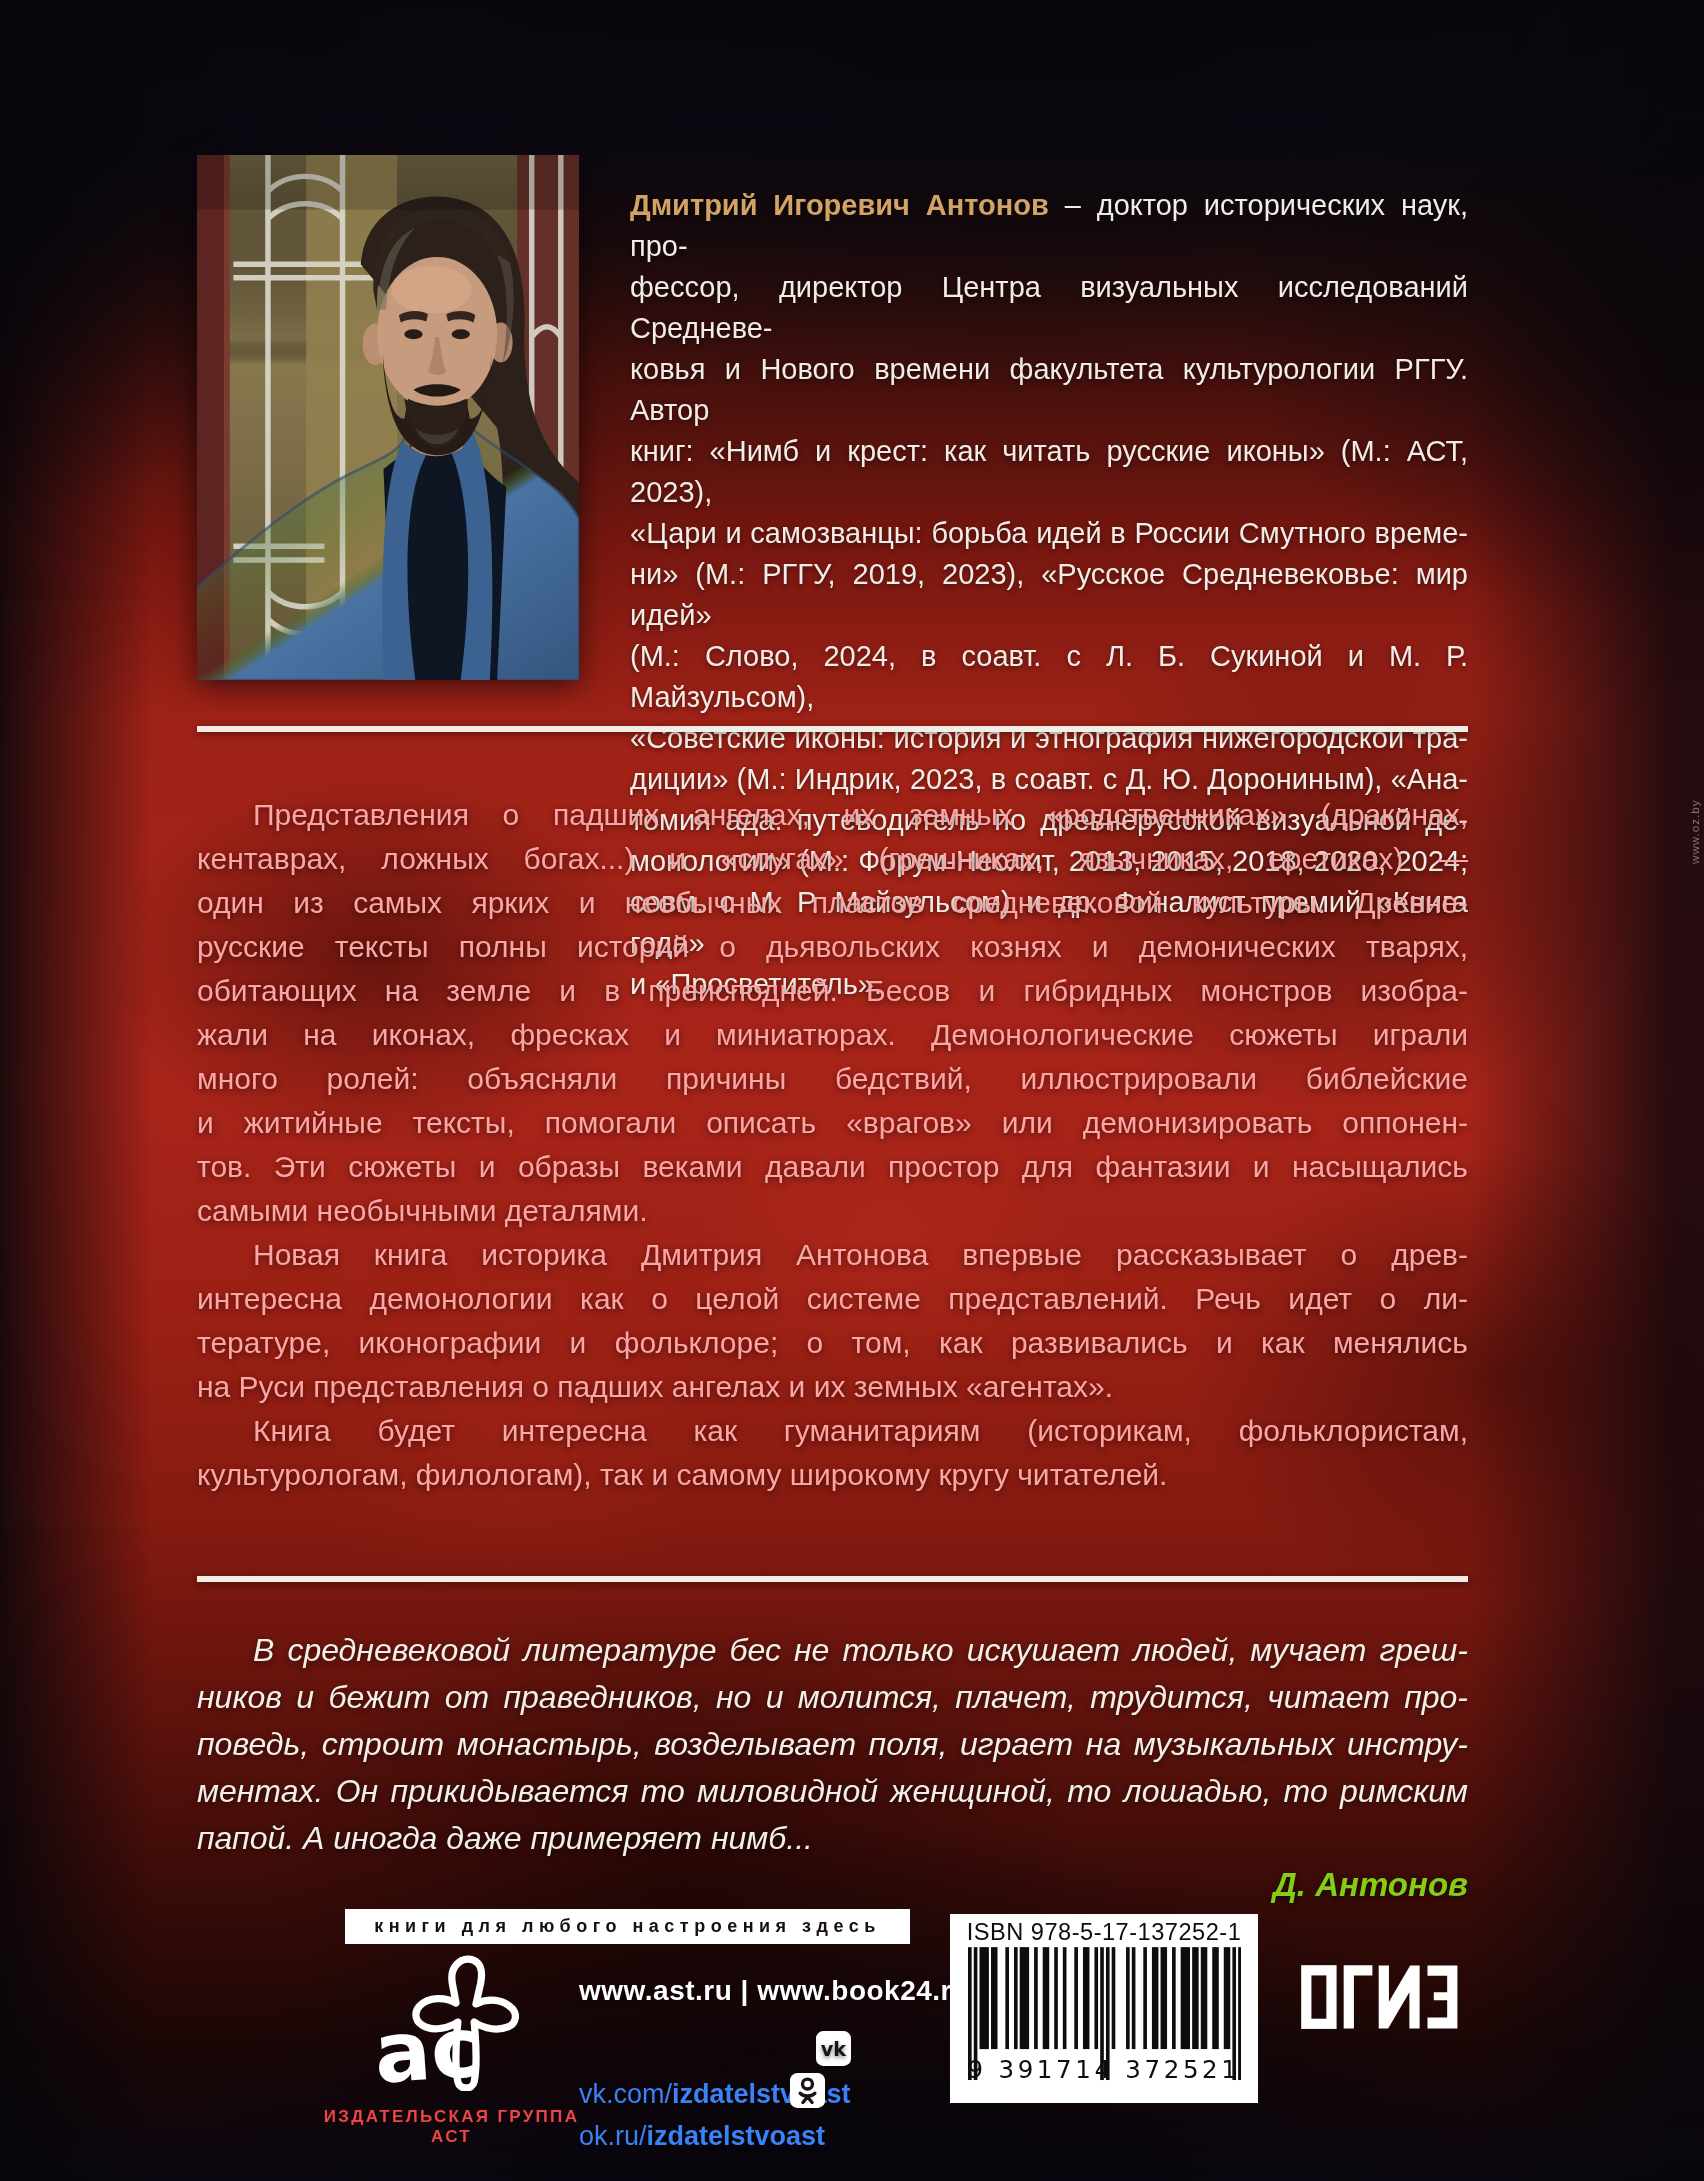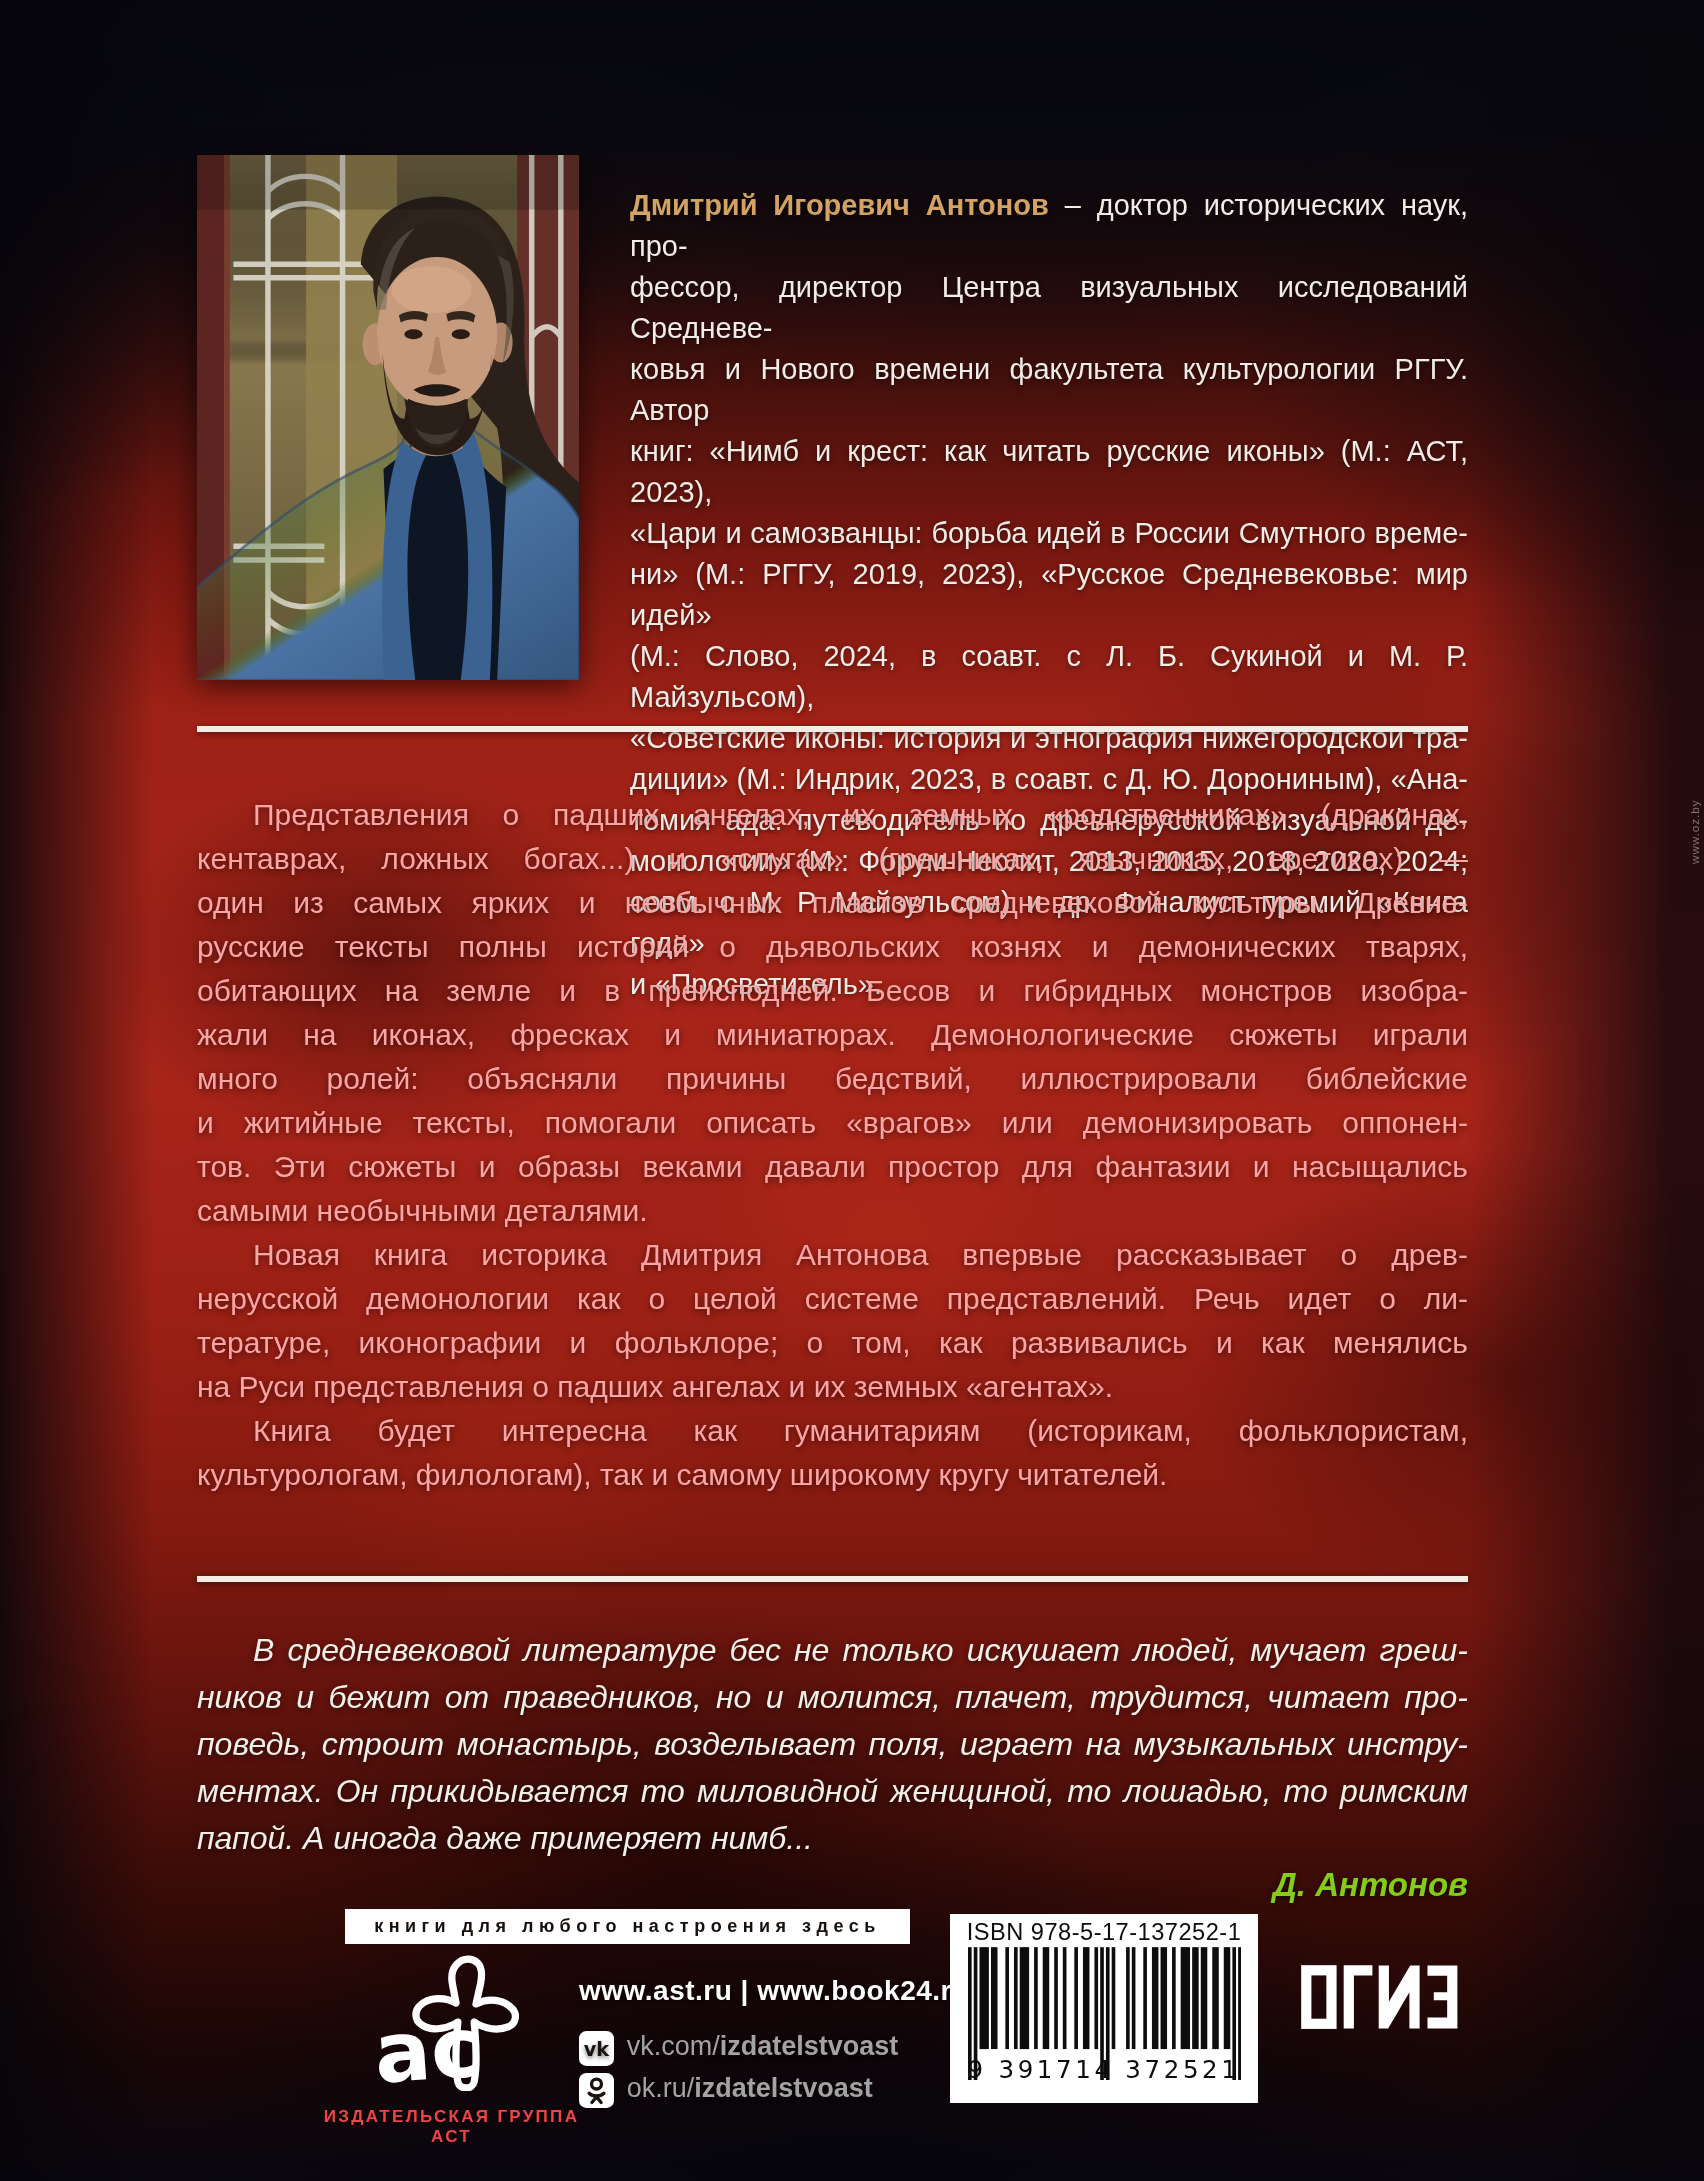--- a/index.html
+++ b/index.html
@@ -70,22 +70,22 @@
   .ast-logo{position:absolute;left:379px;top:1955px;width:145px;height:144px;}
   .ast-label{
     position:absolute;left:315px;top:2107px;width:273px;text-align:center;
     color:#ef4444;font-size:17px;letter-spacing:2.3px;font-weight:bold;
   }
   .sites{
     position:absolute;left:579px;top:1975px;
     color:#ffffff;font-size:28px;font-weight:bold;letter-spacing:0.5px;
     text-shadow:0 1.8px 4.5px rgba(0,0,0,.5);
   }
-  .social{position:absolute;left:579px;display:flex;align-items:flex-start;gap:12.7px;color:#a3a3a3;
-    font-size:27px;text-shadow:0 1.8px 4.5px rgba(0,0,0,.5);}
+  .social{position:absolute;left:579px;display:flex;align-items:flex-end;gap:12.7px;color:#3b82f6;
+    font-size:27px;text-shadow:0 1.8px 4.5px rgba(0,0,0,.5);flex-direction:column;}
   .social .b{font-weight:bold;}
   .vk-row{top:2031px;}
   .ok-row{top:2073px;}
   .social svg{display:block;}
   .barcode-box{
     position:absolute;left:950px;top:1914px;width:308px;height:189px;background:#ffffff;
     display:flex;flex-direction:column;align-items:center;
   }
   .isbn{color:#0d0d0d;font-size:23.6px;margin-top:4.5px;letter-spacing:0.5px;}
   .bars{margin-top:1.8px;}
@@ -208,21 +208,21 @@
       <div class="jline">кентаврах, ложных богах...) и «слугах» (грешниках, язычниках, еретиках) —</div>
       <div class="jline">один из самых ярких и необычных пластов средневековой культуры. Древне-</div>
       <div class="jline">русские тексты полны историй о дьявольских кознях и демонических тварях,</div>
       <div class="jline">обитающих на земле и в преисподней. Бесов и гибридных монстров изобра-</div>
       <div class="jline">жали на иконах, фресках и миниатюрах. Демонологические сюжеты играли</div>
       <div class="jline">много ролей: объясняли причины бедствий, иллюстрировали библейские</div>
       <div class="jline">и житийные тексты, помогали описать «врагов» или демонизировать оппонен-</div>
       <div class="jline">тов. Эти сюжеты и образы веками давали простор для фантазии и насыщались</div>
       <div class="jline last">самыми необычными деталями.</div>
       <div class="jline first">Новая книга историка Дмитрия Антонова впервые рассказывает о древ-</div>
-      <div class="jline">нерусской демонологии как о целой системе представлений. Речь идет о ли-</div>
+      <div class="jline">интересна демонологии как о целой системе представлений. Речь идет о ли-</div>
       <div class="jline">тературе, иконографии и фольклоре; о том, как развивались и как менялись</div>
       <div class="jline last">на Руси представления о падших ангелах и их земных «агентах».</div>
       <div class="jline first">Книга будет интересна как гуманитариям (историкам, фольклористам,</div>
       <div class="jline last">культурологам, филологам), так и самому широкому кругу читателей.</div>
     </div>
 </div>
 
 <div class="rule rule2"></div>
 
 <div class="quote">

